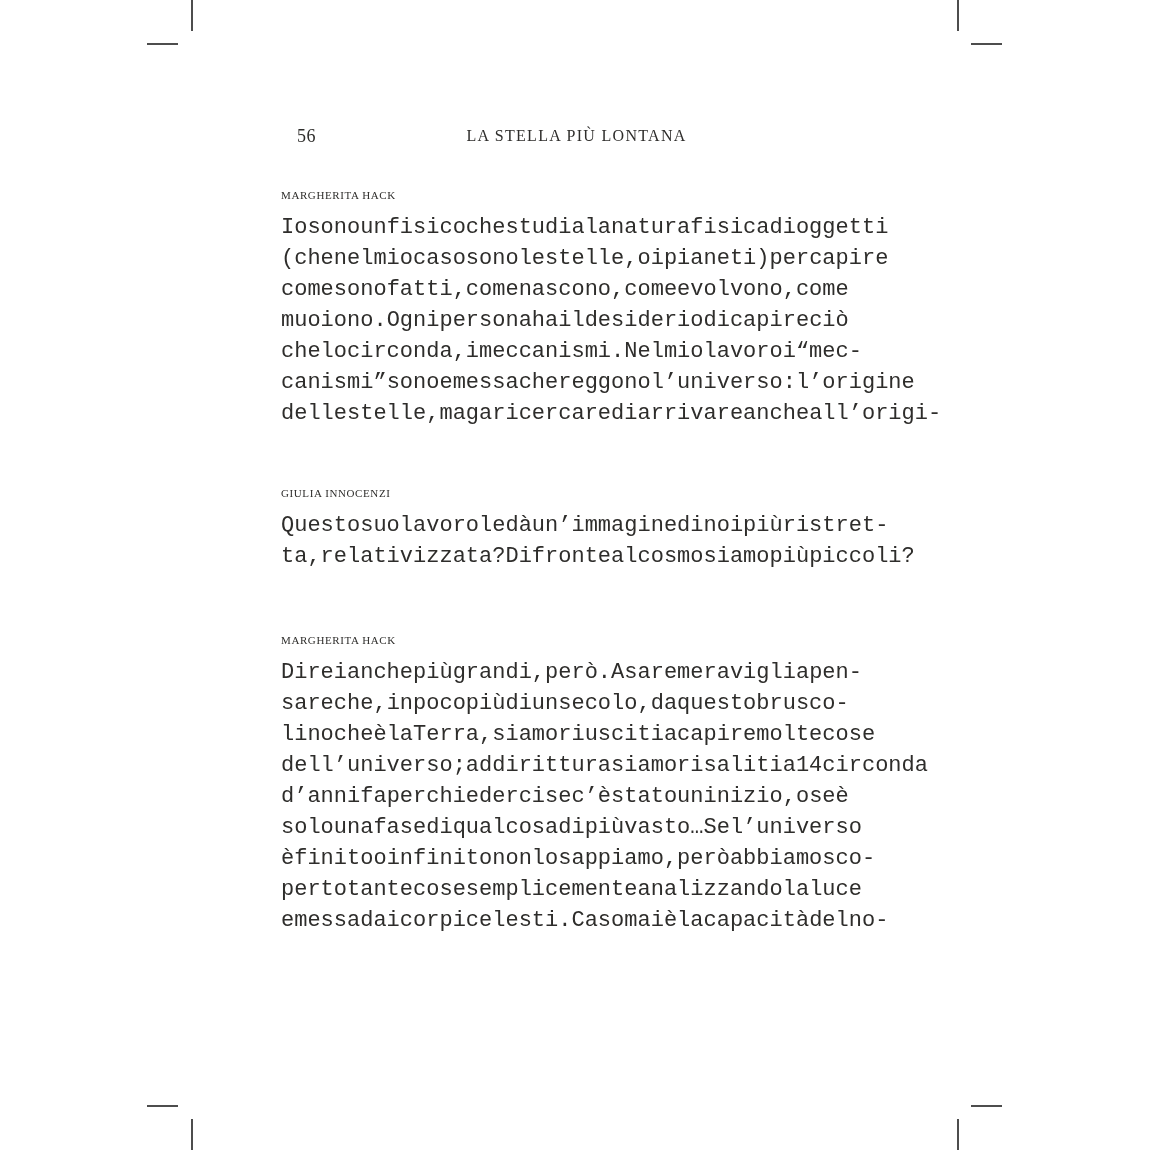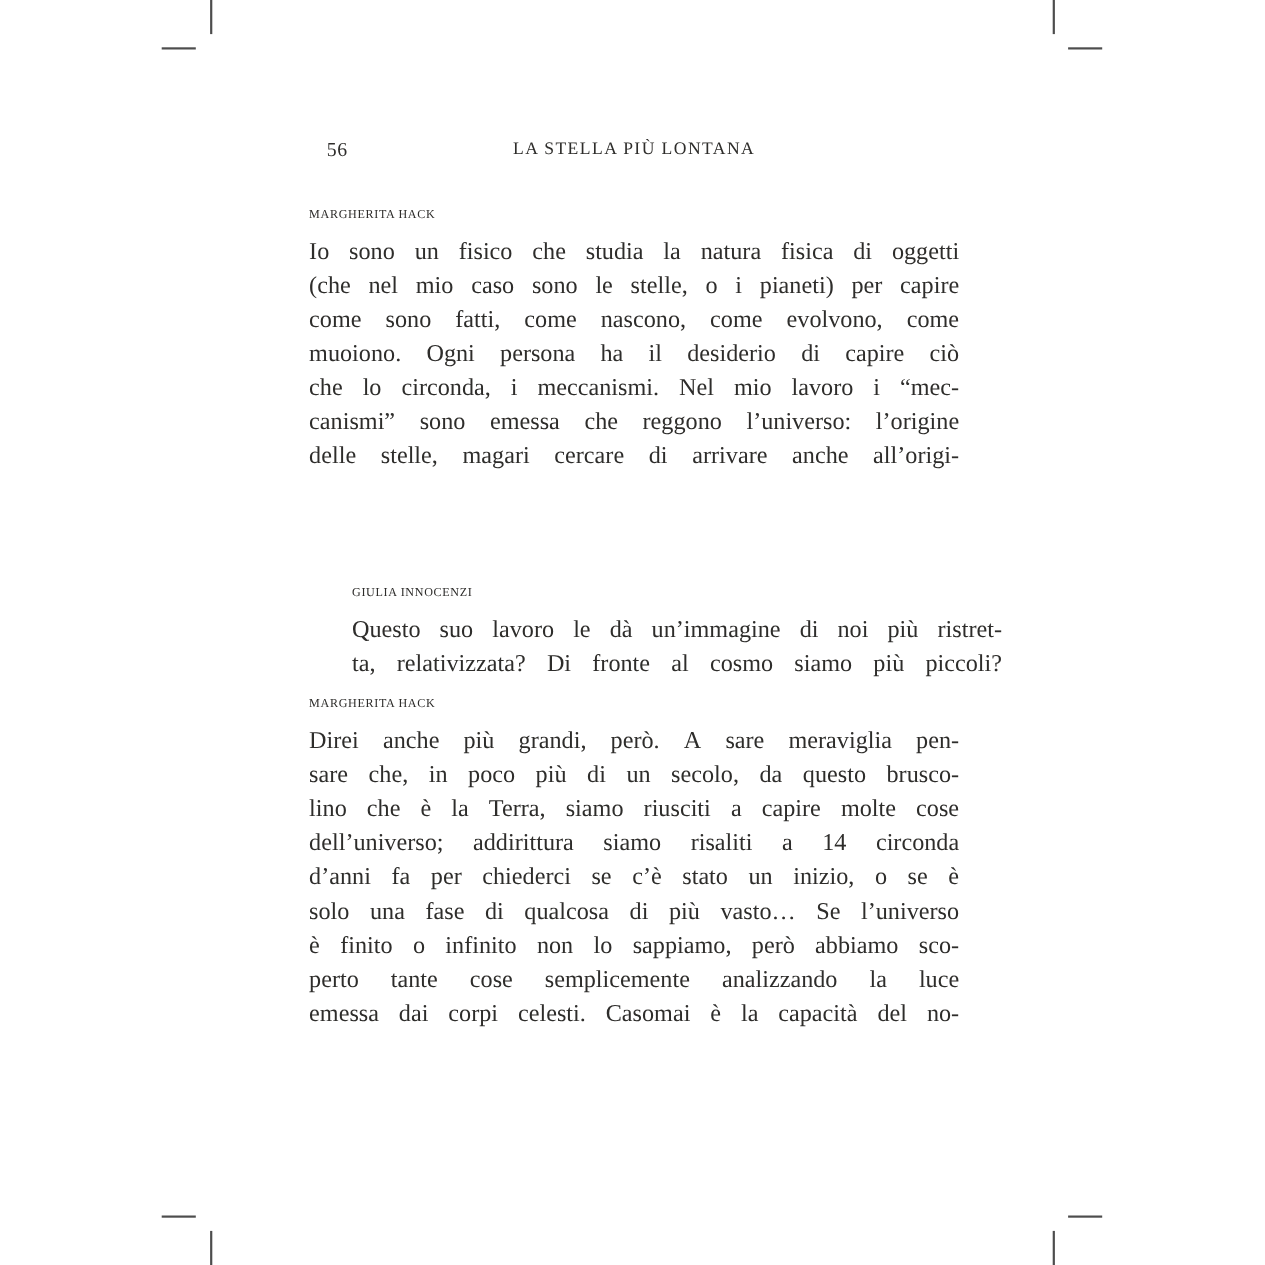--- a/index.html
+++ b/index.html
@@ -58,42 +58,42 @@
   
   .column {
     position: absolute;
     left: 281px;
     top: 0;
     width: 591px;
     height: 1150px;
   }
   .section { position: absolute; left: 0; width: 591px; }
   .section-0 { top: 186px; }
-  .section-1 { top: 530px; margin-left: 39px; }
+  .section-1 { top: 484px; }
   .section-2 { top: 631px; }
 
   .speaker {
     font-size: 11px;
     letter-spacing: 0.6px;
     line-height: 18px;
     height: 18px;
     margin-bottom: 8px;
     white-space: nowrap;
   }
 
   .line {
     font-size: 22px;
     line-height: 31px;
     height: 31px;
     white-space: nowrap;
   }
   .line.justified {
     display: flex;
-    justify-content: space-between;
     white-space: normal;
+    font-family: Liberation Mono, monospace;
   }
   .line.justified span { white-space: nowrap; }
 </style>
 </head>
 <body>
 
 <div class="page">
 
   <div class="crop v tl-v"></div>
   <div class="crop h tl-h"></div>

